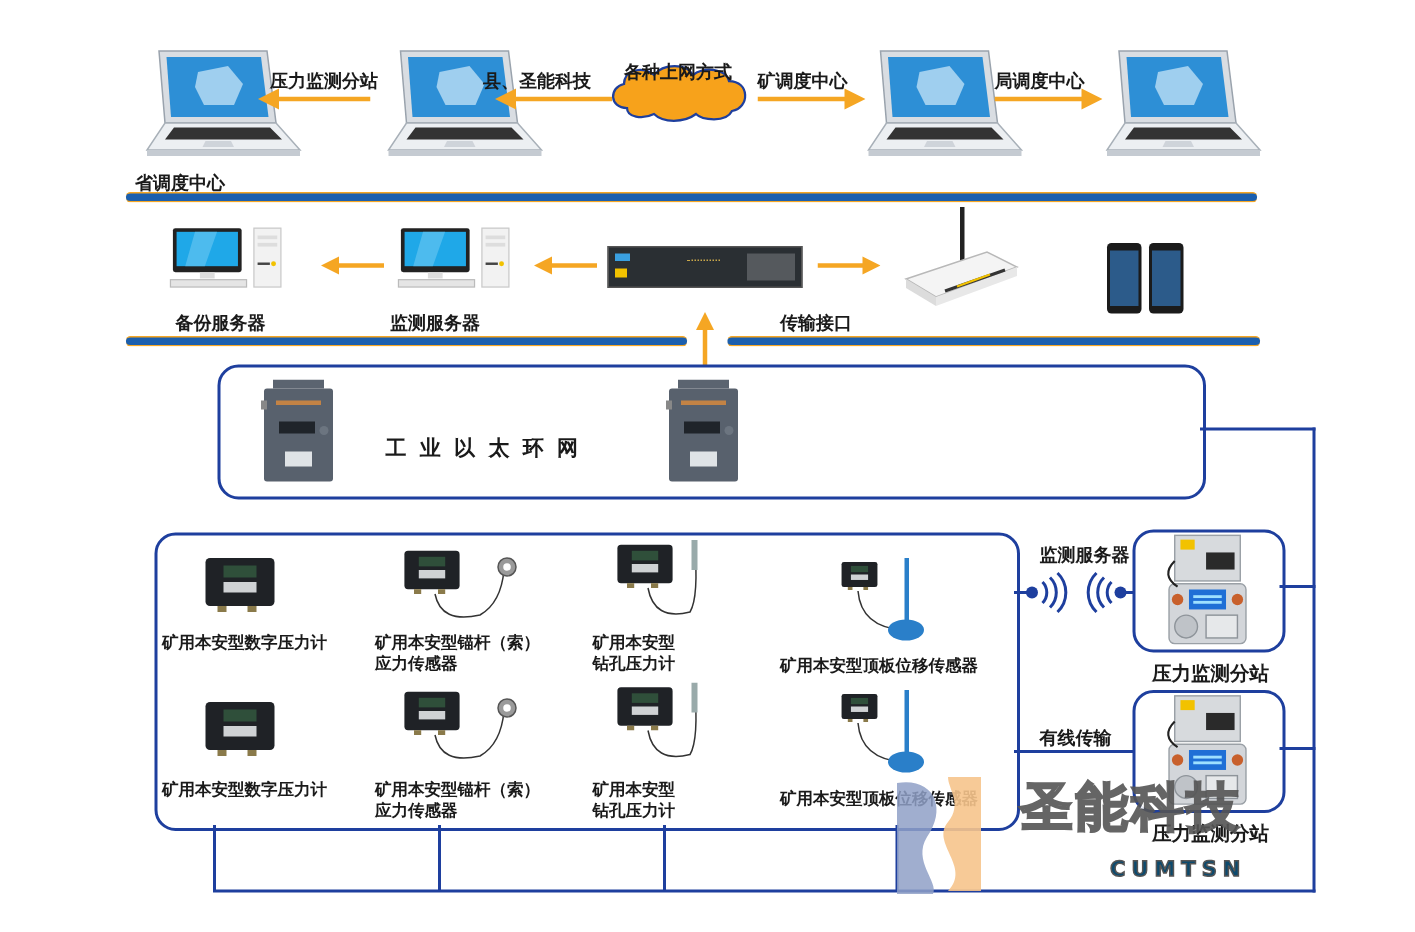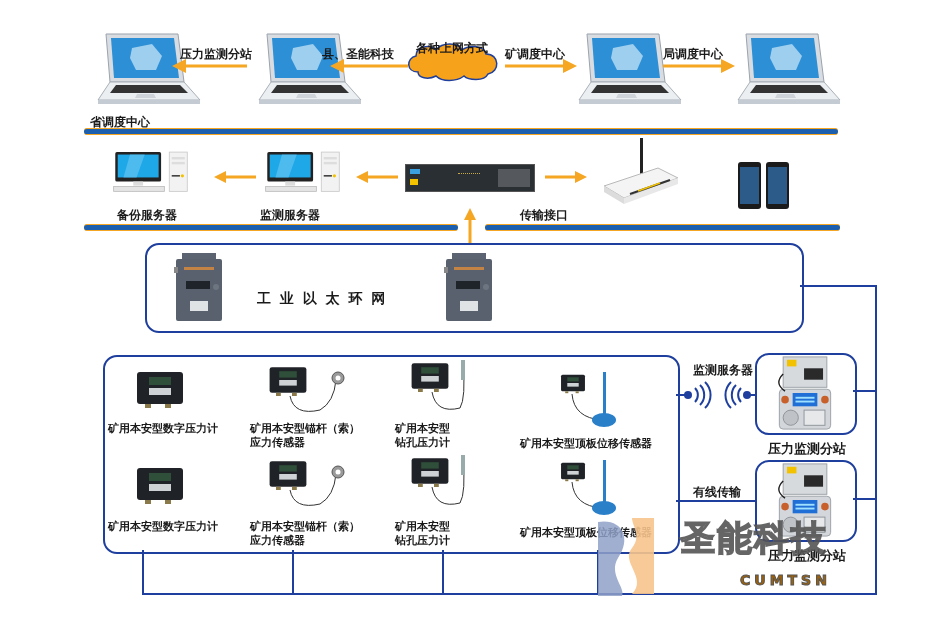--- a/index.html
+++ b/index.html
@@ -284,13 +284,13 @@
     <use href="#substation"></use>
   </svg>
 <div class="lbl" style="left:768px;top:547px;font-size:13px">压力监测分站</div>
 <div class="wire" style="left:853px;top:498px;width:24px;height:2px"></div>
 
 <svg class="abs" style="left:592px;top:518px" width="80" height="80">
   <path d="M6,4 C30,0 40,20 26,40 C16,56 34,70 30,78 L6,78 Z" fill="#8fa0c7" opacity="0.85"></path>
   <path d="M40,0 L62,0 L62,76 L40,76 C56,60 28,44 40,30 C50,18 40,8 40,0 Z" fill="#f6c48c" opacity="0.9"></path>
 </svg>
 <div class="abs" style="left:680px;top:515px;font-size:35px;font-weight:bold;color:#fff;-webkit-text-stroke:1.5px #555;letter-spacing:2px;white-space:nowrap;font-family:'DejaVu Serif',serif;opacity:0.9">圣能科技</div>
-<div class="abs" style="left:740px;top:572px;font-size:14px;font-weight:bold;color:#a16207;-webkit-text-stroke:1px #555;letter-spacing:4px;white-space:nowrap">CUMTSN</div>
+<div class="abs" style="left:740px;top:572px;font-size:14px;font-weight:bold;color:#0c4a6e;-webkit-text-stroke:1px #555;letter-spacing:4px;white-space:nowrap">CUMTSN</div>
 
 </body></html>

